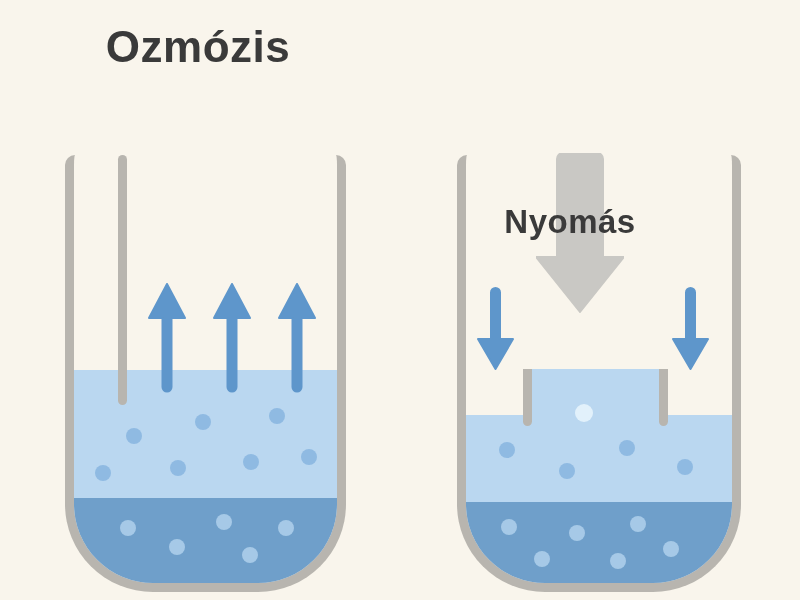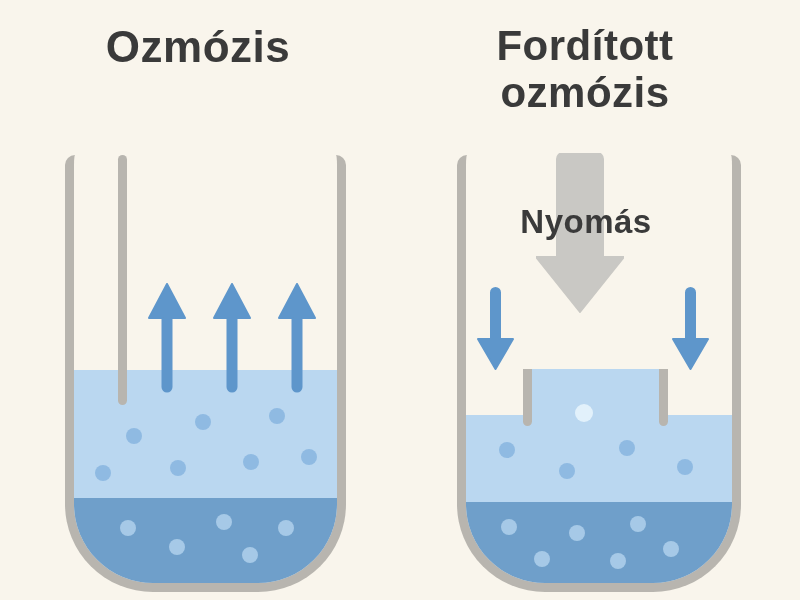--- a/index.html
+++ b/index.html
@@ -47,30 +47,29 @@
 
   
   .arrow{position:absolute;color:var(--arrow-blue);}
   .arrow svg{display:block;}
   .up-1{left:148px;top:283px;}
   .up-2{left:213px;top:283px;}
   .up-3{left:278px;top:283px;}
   .down-1{left:477px;top:287px;}
   .down-2{left:672px;top:287px;}
   .pressure-arrow{position:absolute;left:536px;top:153px;color:var(--pressure-gray);}
-  .pressure-label{position:absolute;left:486px;top:203px;width:200px;text-align:center;
+  .pressure-label{position:absolute;left:470px;top:203px;width:200px;text-align:center;
                   font-size:33px;font-weight:700;color:var(--title-text);letter-spacing:0.5px;}
 </style>
 </head>
 <body>
 
 <div class="stage">
 
   <div class="title title-left">Ozmózis</div>
-  <div class="title title-right">Fordított ozmózis</div>
 
   <div class="vessel vessel-left">
     <div class="water-upper vl-upper">
         <div class="dot dot-medium" style="left: 52px; top: 58px; height: 16px; width: 16px;"></div>
         <div class="dot dot-medium" style="left: 121px; top: 44px; height: 16px; width: 16px;"></div>
         <div class="dot dot-medium" style="left: 195px; top: 38px; height: 16px; width: 16px;"></div>
         <div class="dot dot-medium" style="left: 21px; top: 95px; height: 16px; width: 16px;"></div>
         <div class="dot dot-medium" style="left: 96px; top: 90px; height: 16px; width: 16px;"></div>
         <div class="dot dot-medium" style="left: 169px; top: 84px; height: 16px; width: 16px;"></div>
         <div class="dot dot-medium" style="left: 227px; top: 79px; height: 16px; width: 16px;"></div>

